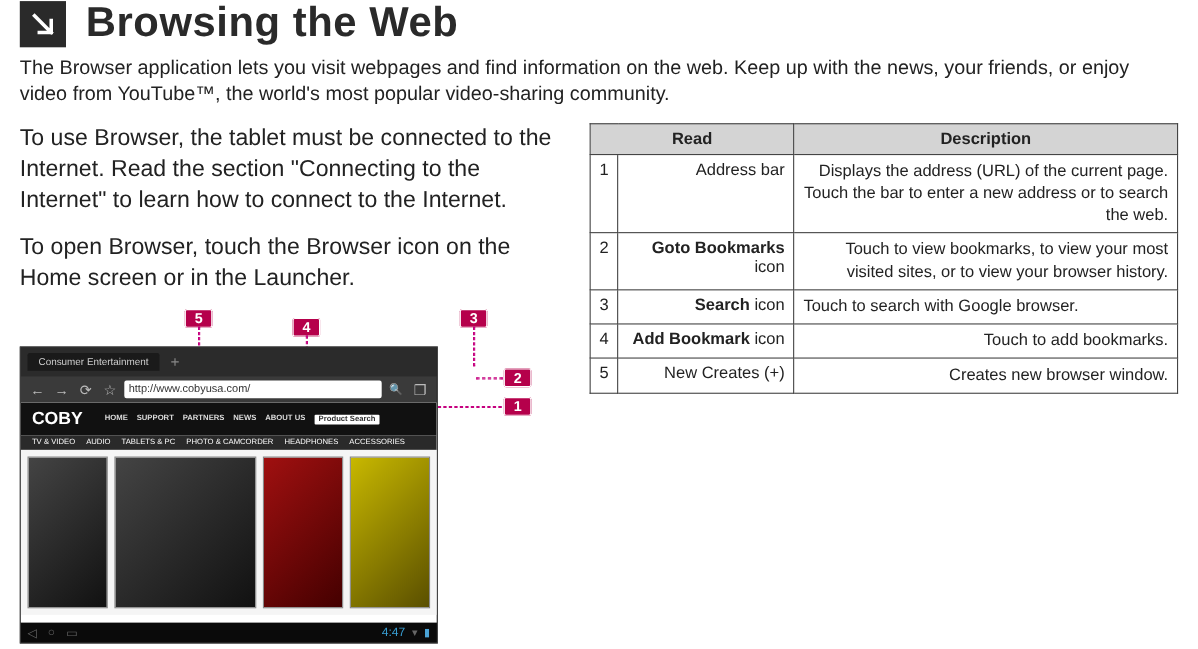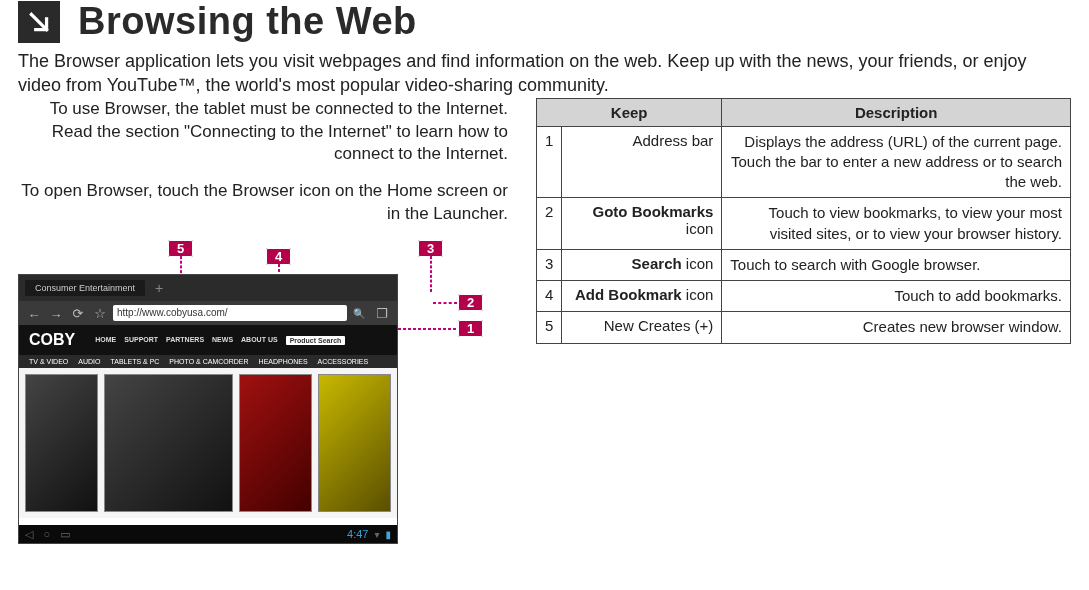--- a/index.html
+++ b/index.html
@@ -29,33 +29,33 @@
     font-family: "Century Gothic", "Futura", Arial, sans-serif;
     font-weight: bold;
     font-size: 38px;
     color: #2a2a2a;
     letter-spacing: 0.5px;
   }
   .intro {
     font-size: 18px;
     line-height: 1.35;
     color: #222;
+    margin-bottom: 14px;
   }
   .columns {
     display: flex;
     gap: 28px;
   }
   .left {
     flex: 0 0 490px;
   }
   .left p {
-    font-size: 17px;
+    font-size: 21px;
     line-height: 1.35;
     margin-bottom: 14px;
-    text-align: right;
   }
   .figure {
     position: relative;
     margin-top: 6px;
   }
   .callout-badge {
     position: absolute;
     background: #b5004b;
     color: #fff;
     font-weight: bold;
@@ -315,21 +315,21 @@
           </div>
         </div>
       </div>
     </div>
   </div>
 
   <div class="right">
     <table>
       <thead>
         <tr>
-          <th colspan="2">Keep</th>
+          <th colspan="2">Read</th>
           <th>Description</th>
         </tr>
       </thead>
       <tbody>
         <tr>
           <td class="num">1</td>
           <td class="name">Address bar</td>
           <td class="desc">Displays the address (URL) of the current page. Touch the bar to enter a new address or to search the web.</td>
         </tr>
         <tr>

